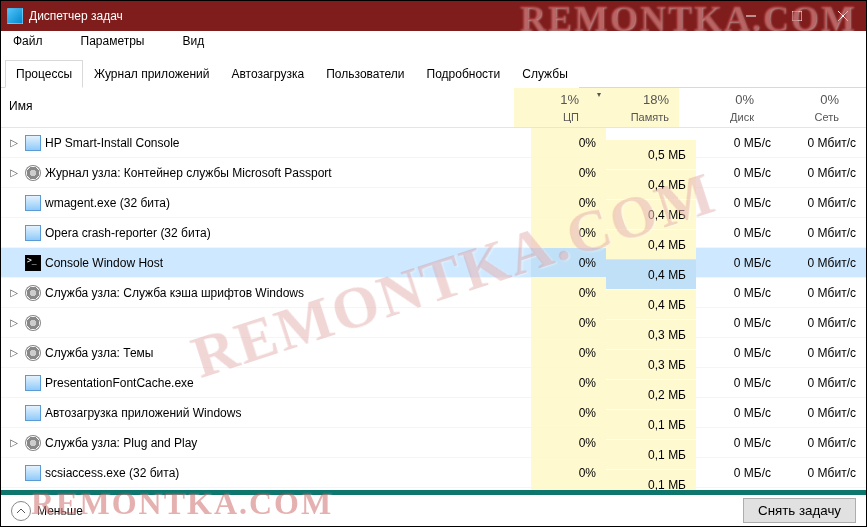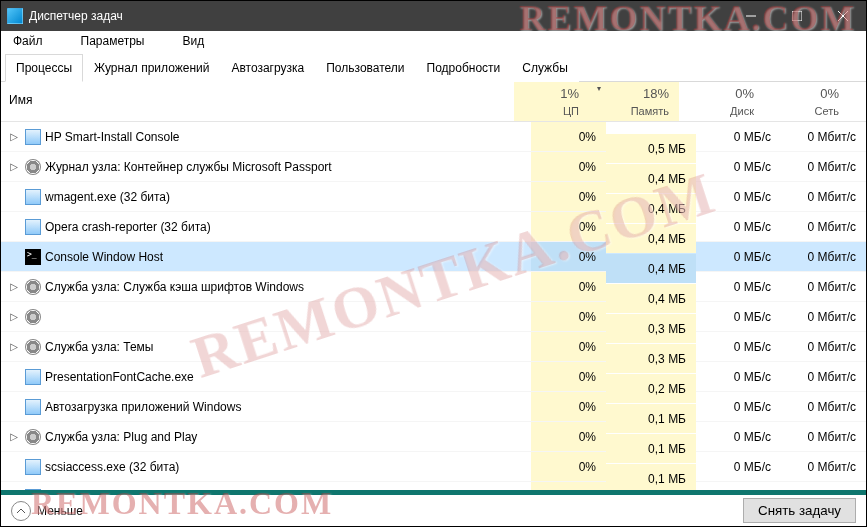--- a/index.html
+++ b/index.html
@@ -1,28 +1,28 @@
 <!DOCTYPE html>
 <html><head>
 <meta charset="utf-8">
 <style>
 * { margin: 0; padding: 0; box-sizing: border-box; font-family: "Segoe UI", Tahoma, sans-serif; }
 body { background: #fff; width: 867px; height: 527px; overflow: hidden; position: relative; border: 1px solid #000; }
 
-.titlebar { height: 30px; background: #404040; display: flex; align-items: center; color: #fff; font-size: 12px; }
+.titlebar { height: 30px; background: #7f1d1d; display: flex; align-items: center; color: #fff; font-size: 12px; }
 .titlebar-icon { width: 16px; height: 16px; margin: 0 6px; background: linear-gradient(135deg,#4fc3f7,#0288d1); border:1px solid #fff3; }
 .titlebar-title { flex: 1; }
 .titlebar-controls { display: flex; }
 .titlebar-btn { width: 46px; height: 30px; display: flex; align-items: center; justify-content: center; cursor: pointer; }
 .titlebar-btn svg { width: 10px; height: 10px; stroke: #fff; stroke-width: 1; fill: none; }
 
 .menubar { height: 20px; display: flex; align-items: center; font-size: 12px; padding: 0 4px; gap: 22px; }
 .menubar span { padding: 2px 8px; cursor: default; }
 
-.tabs { display: flex; border-bottom: 1px solid #d9d9d9; font-size: 12px; padding-left: 4px; margin-top: 2px; text-align: center; }
+.tabs { display: flex; border-bottom: 1px solid #d9d9d9; font-size: 12px; padding-left: 4px; margin-top: 8px; text-align: center; }
 .tab { padding: 6px 10px; cursor: pointer; border: 1px solid transparent; border-bottom: none; position: relative; top: 1px; background: #fff; }
 .tab.active { border-color: #d9d9d9; border-bottom: 1px solid #fff; }
 
 .content { position: relative; height: 432px; overflow: hidden; }
 
 .columns-header { display: flex; border-bottom: 1px solid #e5e5e5; font-size: 12px; height: 40px; }
 .col-name { flex: 1; display: flex; align-items: center; padding: 0 8px 4px; color: #000000; }
 .col-metric { width: 85px; text-align: right; padding: 4px 10px 4px 0; display: flex; flex-direction: column; justify-content: space-between; position: relative; }
 .col-metric.cpu { background: #fff9cf; width: 75px; }
 .col-metric.mem { background: #fff9cf; width: 90px; }

